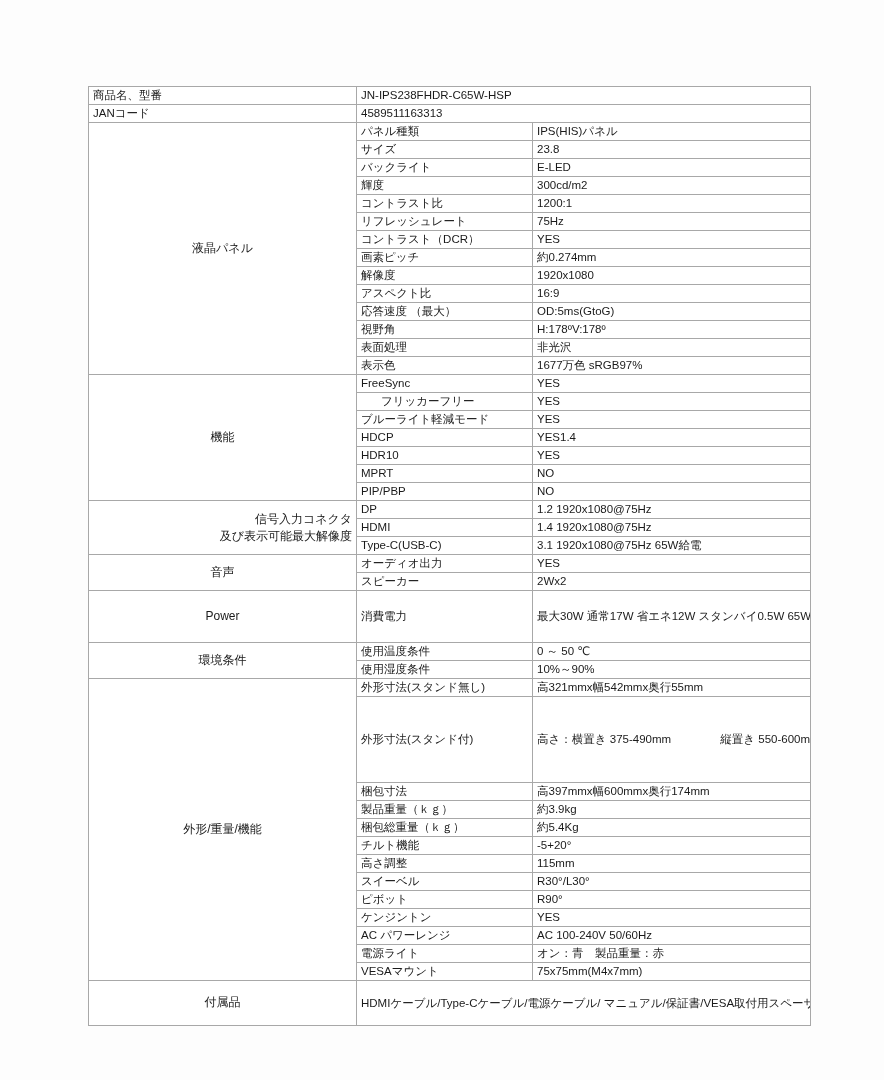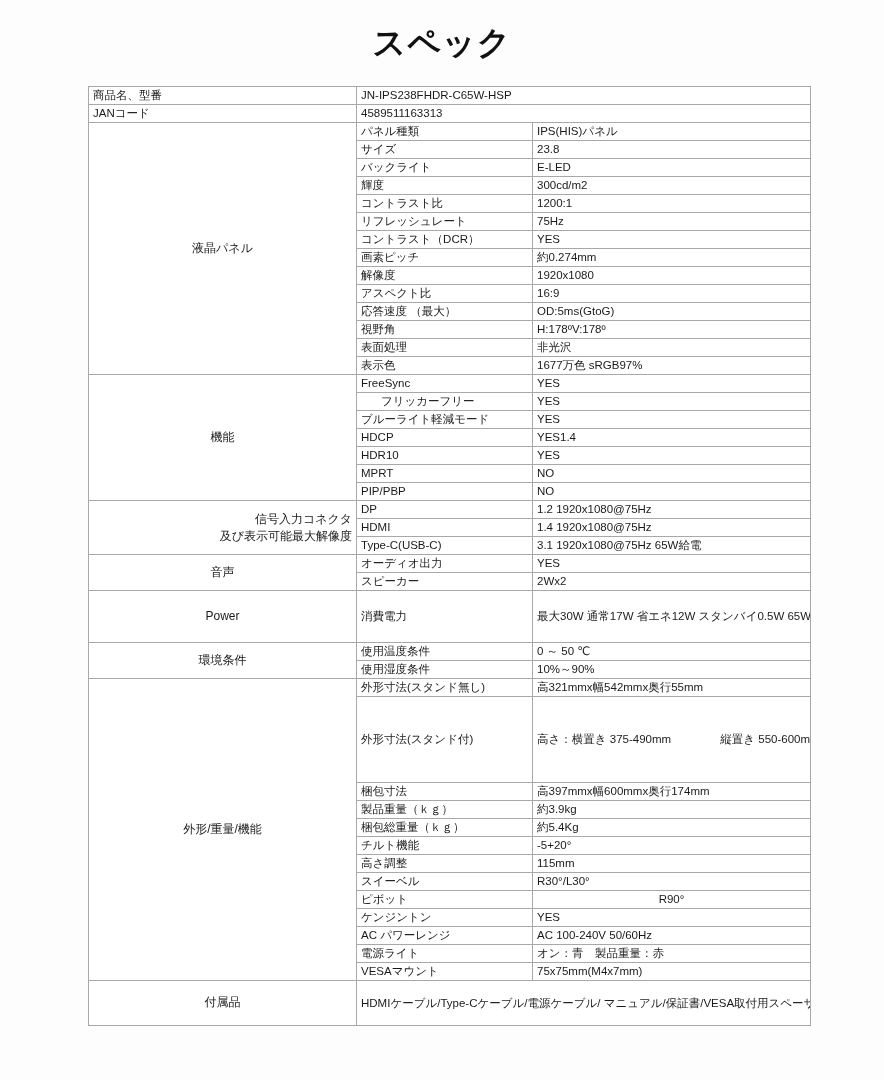--- a/index.html
+++ b/index.html
@@ -104,21 +104,20 @@
   
   tr.group-start > td {
     border-top: 1.6px solid #7a7a7a;
   }
 </style>
 </head>
 <body>
 
 <div class="page">
 
-  <div class="page-title">スペック</div>
 
   <div class="spec-table-wrap">
     <table class="spec">
       <colgroup>
         <col class="c-group">
         <col class="c-item">
         <col class="c-value">
       </colgroup>
       <tbody id="spec-body">
 
@@ -287,21 +286,21 @@
           <tr>
             <td class="item" style="height: 17px;">高さ調整</td>
             <td class="value" style="height: 17px;">115mm</td>
           </tr>
           <tr>
             <td class="item" style="height: 17px; margin-top: 29px;">スイーベル</td>
             <td class="value" style="height: 17px;">R30°/L30°</td>
           </tr>
           <tr>
             <td class="item" style="height: 17px;">ピボット</td>
-            <td class="value" style="height: 17px; text-align: center;">R90°</td>
+            <td class="value" style="height: 17px;">R90°</td>
           </tr>
           <tr>
             <td class="item" style="height: 17px;">ケンジントン</td>
             <td class="value" style="height: 17px;">YES</td>
           </tr>
           <tr>
             <td class="item" style="height: 17px;">AC パワーレンジ</td>
             <td class="value" style="height: 17px;">AC 100-240V 50/60Hz</td>
           </tr>
           <tr>

